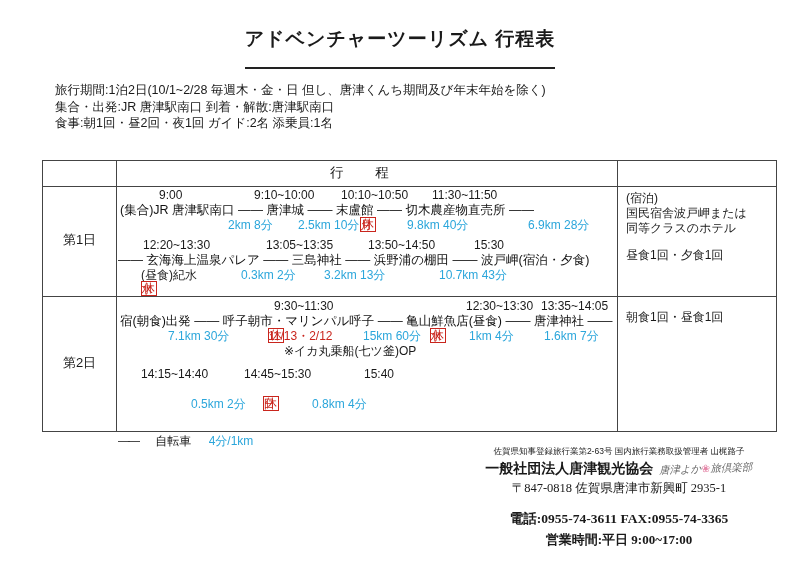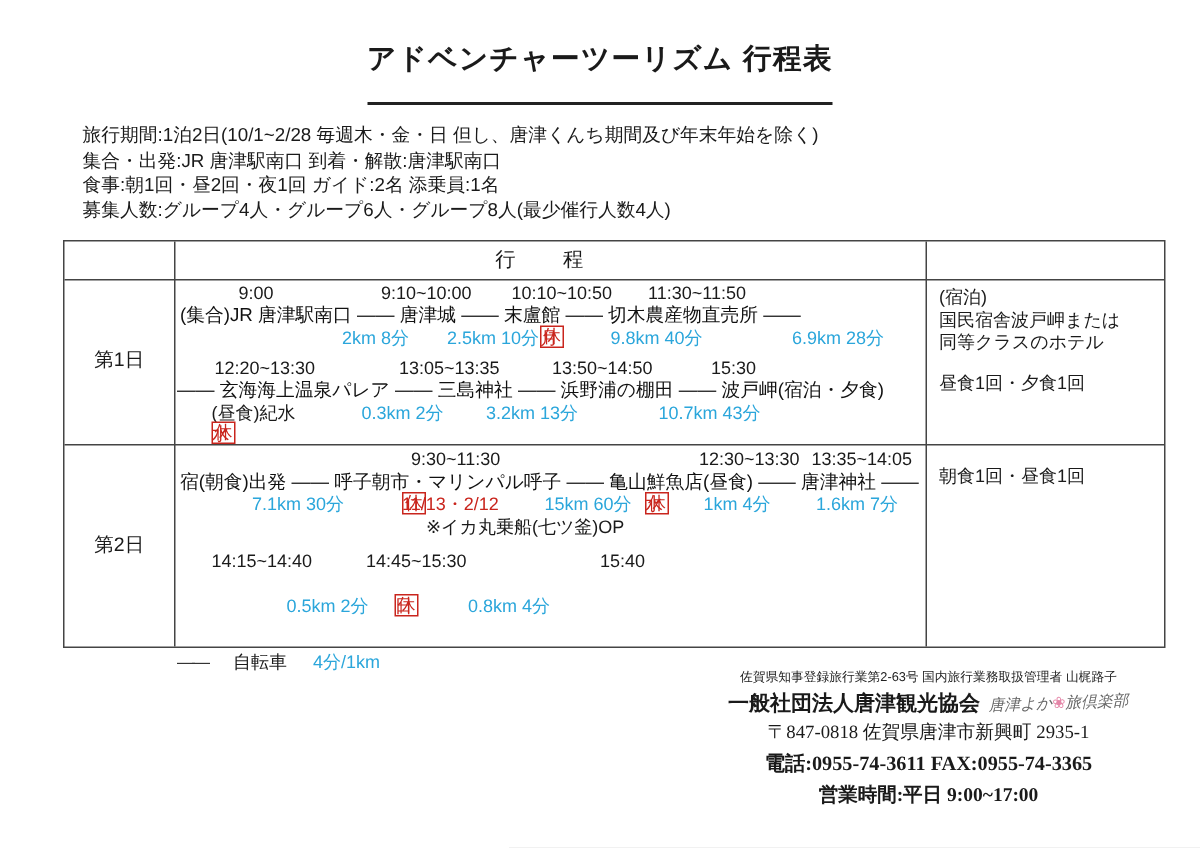--- a/index.html
+++ b/index.html
@@ -37,37 +37,36 @@
   .legend .dash{letter-spacing:-2px;margin-right:14px;color:#333;}
   .legend .lab{margin-right:14px;}
   
   .footer{position:absolute;left:438px;top:446px;width:362px;text-align:center;}
   .f-license{font-size:8.5px;color:#222;white-space:nowrap;}
   .f-orgline{margin-top:2px;display:flex;align-items:center;justify-content:center;gap:6px;}
   .f-org{font-size:14px;font-weight:bold;white-space:nowrap;}
   .f-stamp{font-size:10.5px;font-style:italic;color:#666;white-space:nowrap;transform:rotate(-2deg);}
   .f-stamp .flower{color:#e586a8;font-style:normal;}
   .f-addr{font-family:"Liberation Serif","DejaVu Serif",serif;font-size:12.5px;margin-top:2px;white-space:nowrap;}
-  .f-phone{font-family:"Liberation Serif","DejaVu Serif",serif;font-weight:bold;font-size:13.5px;margin-top:3px;white-space:nowrap;}
+  .f-phone{font-family:"Liberation Serif","DejaVu Serif",serif;font-weight:bold;font-size:13.5px;margin-top:13px;white-space:nowrap;}
   .f-hours{font-family:"Liberation Serif","DejaVu Serif",serif;font-weight:bold;font-size:13px;margin-top:3px;white-space:nowrap;}
 </style>
 </head>
 <body>
 
 <div class="page">
 
   <div class="title">
     <span>アドベンチャーツーリズム 行程表</span>
   </div>
 
   <div class="meta">
     <div>旅行期間:1泊2日(10/1~2/28 毎週木・金・日 但し、唐津くんち期間及び年末年始を除く)</div>
     <div>集合・出発:JR 唐津駅南口  到着・解散:唐津駅南口</div>
     <div>食事:朝1回・昼2回・夜1回  ガイド:2名 添乗員:1名</div>
-    <div>募集人数:グループ4人・グループ6人・グループ8人(最少催行人数4人)</div>
   </div>
 
   <div class="tbl">
     <div class="vline" style="left:73px;"></div>
     <div class="vline" style="left:574px;"></div>
     <div class="hline" style="top:25px;"></div>
     <div class="hline" style="top:135px;"></div>
 
     <div class="hdr">行 程</div>
 
@@ -125,21 +124,21 @@
       <span style="left:314px;top:32px;">
           <span class="kyu">休</span>
           <span class="red">水</span>
         </span>
       <span class="blue" style="left:353px;top:32px;">1km 4分</span>
       <span class="blue" style="left:428px;top:32px;">1.6km 7分</span>
       <div style="left:168px;top:47px;">※イカ丸乗船(七ツ釜)OP</div>
 
       <span style="left:25px;top:71px;">14:15~14:40</span>
       <span style="left:128px;top:71px;">14:45~15:30</span>
-      <span style="left:248px;top:71px;margin-left:36px;">15:40</span>
+      <span style="left:248px;top:71px;">15:40</span>
       <span class="blue" style="left:75px;top:100px;">0.5km 2分</span>
       <span style="left:147px;top:100px;">
           <span class="kyu">休</span>
           <span class="red">日</span>
         </span>
       <span class="blue" style="left:196px;top:100px;">0.8km 4分</span>
     </div>
 
     <div class="cellnote" style="top:135px;height:135px;padding-left:48px;">
       <div style="top:14px;">朝食1回・昼食1回</div>

